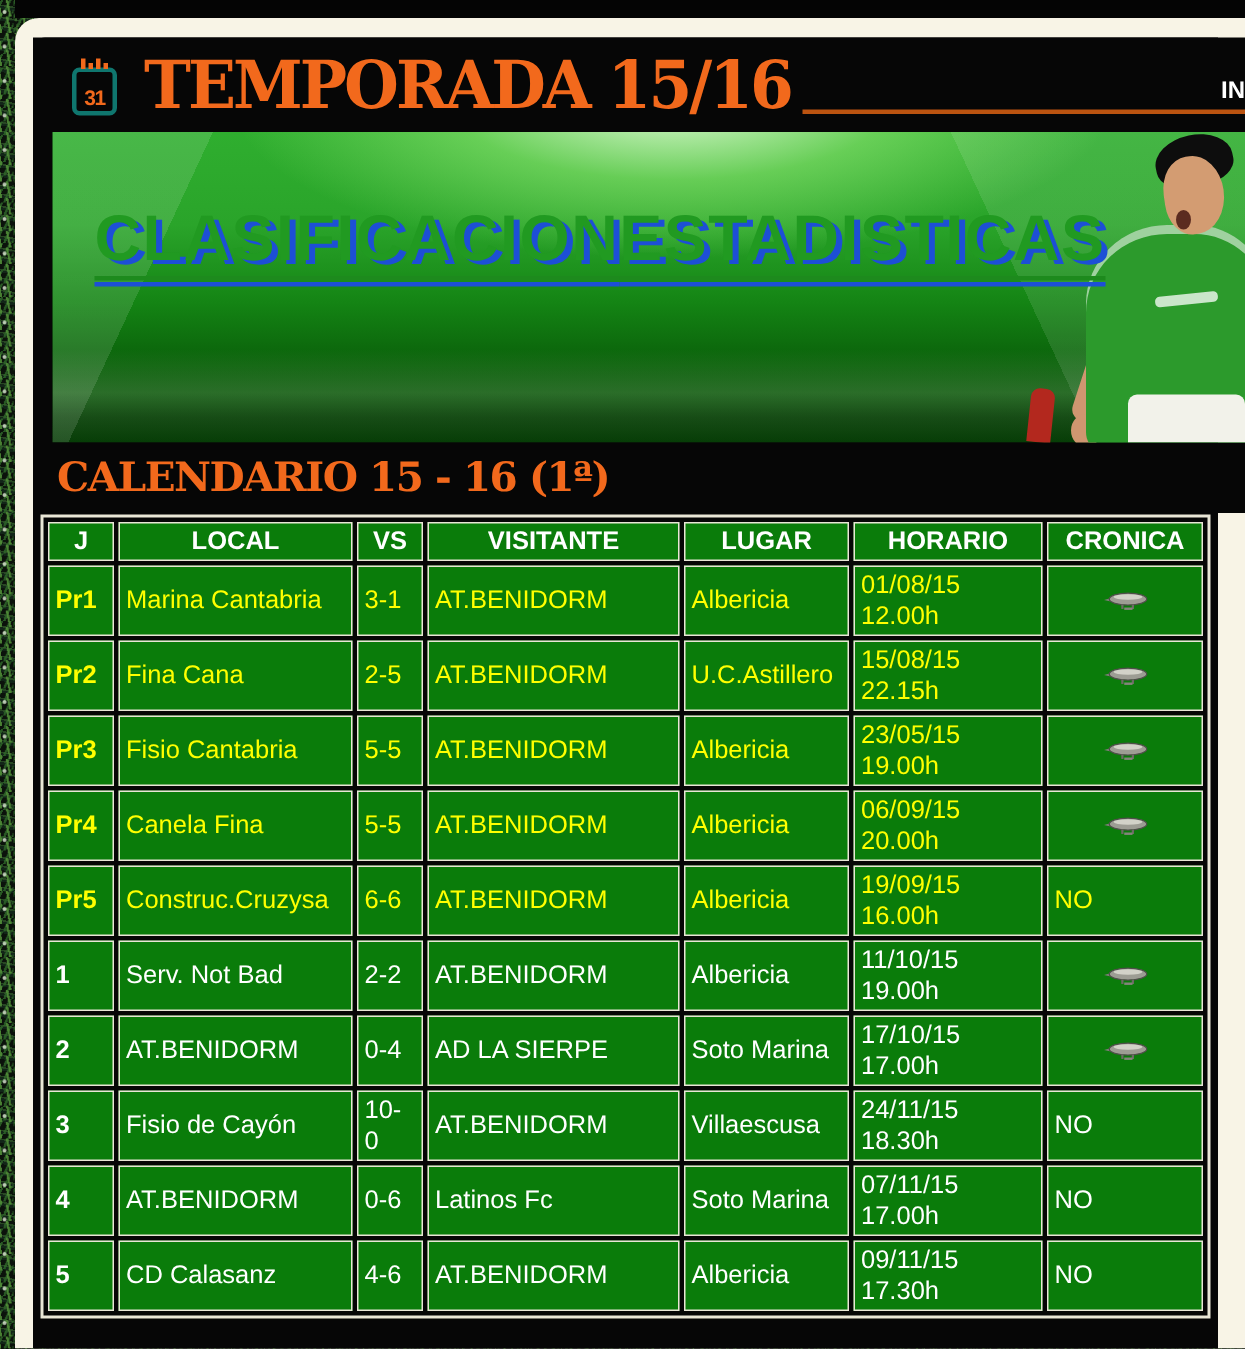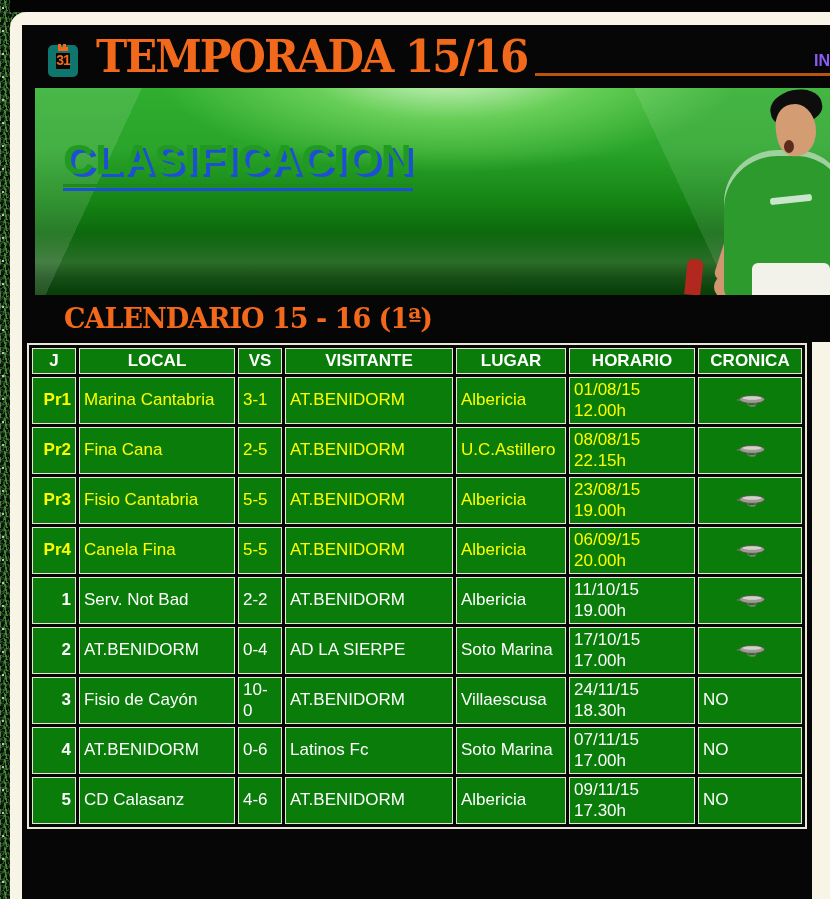--- a/index.html
+++ b/index.html
@@ -22,41 +22,41 @@
   }
   .black-col {
     position:absolute; left:12px; top:13px; width:790px; bottom:0;
     background:#060606; border-top-left-radius:8px;
   }
   
   .header-bar {
     position:absolute; left:12px; top:13px; right:0; height:63px;
     background:#060606; display:flex; align-items:center; padding-left:26px;
   }
-  .cal-icon { position:relative; width:30px; height:32px; border:8px solid #0f766e; border-radius:5px; margin-top:8px; }
+  .cal-icon { position:relative; width:30px; height:32px; border:3px solid #0f766e; border-radius:5px; margin-top:8px; }
   .cal-icon .rings { position:absolute; top:-9px; left:2px; right:2px; height:7px; display:flex; justify-content:space-around; align-items:flex-end; }
   .cal-icon .rings i { display:block; width:3px; background:#f2691c; }
   .cal-icon .rings i:nth-child(odd) { height:7px; }
   .cal-icon .rings i:nth-child(even){ height:4px; }
   .cal-icon .day {
     position:absolute; left:0; right:0; bottom:1px; text-align:center;
     font:bold 14px/16px "Liberation Sans", sans-serif; color:#f2691c; letter-spacing:-1px;
   }
   .page-title {
     font-family:"DejaVu Serif", serif; font-weight:bold; font-size:42px;
     color:#f2691c; letter-spacing:-2px; margin-left:18px; white-space:nowrap;
     transform:scaleY(1.05);
   }
   .header-rule {
     flex:1; position:relative; align-self:flex-end;
     border-bottom:3px solid #bb5310; margin:0 0 12px 8px; height:30px;
   }
   .home-link {
     position:absolute; right:0; bottom:3px;
-    font:bold 16px "Liberation Sans", sans-serif; color:#8b5cf6; text-decoration:none;
+    font:bold 16px "Liberation Sans", sans-serif; color:#ffffff; text-decoration:none;
   }
   
   .banner {
     position:absolute; left:25px; top:76px; right:0; height:207px; overflow:hidden;
     background:
       radial-gradient(ellipse 420px 150px at 52% -10%, rgba(235,255,225,.95) 0%, rgba(150,235,120,.55) 35%, rgba(40,160,40,0) 70%),
       linear-gradient(180deg, #2fae2f 0%, #2aa42a 30%, #148414 55%, #0a600a 75%, #064306 92%, #0a4d0a 100%);
   }
   .banner::before { 
     content:""; position:absolute; inset:0;
@@ -82,40 +82,40 @@
   .p-mouth { position:absolute; right:36px; top:52px; width:10px; height:13px; background:#5b2b20; border-radius:50%; }
   .p-torso { position:absolute; right:-14px; top:62px; width:120px; height:150px; background:#2c9a2c; border-radius:45% 40% 8% 8% / 35% 30% 8% 8%; box-shadow:inset 0 6px 0 rgba(255,255,255,.55); }
   .p-logo  { position:absolute; right:18px; top:108px; width:42px; height:7px; background:rgba(255,255,255,.75); border-radius:3px; transform:rotate(-6deg); }
   .p-arm   { position:absolute; right:86px; top:100px; width:17px; height:95px; background:#cf9670; border-radius:8px; transform:rotate(18deg); }
   .p-hand  { position:absolute; right:96px; top:188px; width:20px; height:22px; background:#cf9670; border-radius:50%; }
   .p-shorts{ position:absolute; right:0; bottom:0; width:78px; height:32px; background:#f2f2ea; border-radius:6px 6px 0 0; }
   .p-shoe  { position:absolute; right:128px; bottom:0; width:16px; height:36px; background:#b3281e; border-radius:6px 6px 0 0; transform:rotate(6deg); }
   
   .cal-bar {
     position:absolute; left:12px; top:283px; right:0; height:47px;
-    background:#060606; display:flex; align-items:center; padding-left:42px;
+    background:#060606; display:flex; align-items:center; padding-left:16px;
   }
   .section-heading {
     font-family:"DejaVu Serif", serif; font-weight:bold; font-size:27px;
     color:#f2691c; letter-spacing:-1px;
   }
   
   .table-wrap { position:absolute; left:17px; top:331px; }
   table.fixture {
     border-collapse:separate; border-spacing:3px;
     border:2px solid #e9e6d6; background:#060606;
     font-family:"Liberation Sans", sans-serif;
   }
   .fixture th, .fixture td {
     border:1px solid #e9e6d6; background:#0a7c0a; padding:1px 4px;
     font-size:17px;
   }
   .fixture th { height:26px; color:#ffffff; font-weight:bold; text-align:center; }
   .fixture td { height:47px; text-align:left; vertical-align:middle; line-height:1.2; }
-  .fixture td.td-j { text-align:right; font-weight:bold; }
+  .fixture td.td-j { text-align:left; font-weight:bold; }
   .fixture tr.pre td { color:#ffff00; }
   .fixture tr.league td { color:#ffffff; }
   .fixture td.td-cronica { text-align:left; }
   .fixture td.td-cronica .cr-icon { display:block; margin:0 auto; }
   col.c-j{width:44px} col.c-local{width:156px} col.c-vs{width:44px}
   col.c-visit{width:168px} col.c-lugar{width:110px} col.c-hora{width:126px} col.c-cron{width:104px}
 </style>
 </head>
 <body>
 
@@ -136,20 +136,21 @@
     </div>
     <h1 class="page-title">TEMPORADA 15/16</h1>
     <div class="header-rule">
       <a href="#" class="home-link">IN</a>
     </div>
   </div>
 
   <div class="banner">
     <div class="banner-links">
       <a href="#" class="banner-link">CLASIFICACION</a>
+      <a href="#" class="banner-link">ESTADISTICAS</a>
     </div>
     <div class="player">
       <div class="p-shoe"></div>
       <div class="p-arm"></div>
       <div class="p-hand"></div>
       <div class="p-torso"></div>
       <div class="p-logo"></div>
       <div class="p-hair"></div>
       <div class="p-head"></div>
       <div class="p-mouth"></div>
@@ -205,42 +206,42 @@
   </svg>
 </td>
           </tr>
           <tr class="pre">
             <td class="td-j">Pr2</td>
             <td class="td-local">Fina Cana</td>
             <td class="td-vs">2-5</td>
             <td class="td-visit">AT.BENIDORM</td>
             <td class="td-lugar">U.C.Astillero</td>
             <td class="td-hora">
-              <div>08/08/15</div>
+              <div>15/08/15</div>
               <div>22.15h</div>
             </td>
             <td class="td-cronica">
   <svg class="cr-icon" width="32" height="15" viewBox="0 0 32 15">
     <path d="M2 7 L11 4.5 L11 9 Z" fill="#7f7f78"></path>
     <ellipse cx="18" cy="6.4" rx="12.5" ry="4" fill="#9d9d94" stroke="#4f4f4a" stroke-width="0.8"></ellipse>
     <ellipse cx="18" cy="5" rx="9.5" ry="1.8" fill="#d2d2c8"></ellipse>
     <rect x="13.5" y="10" width="1.5" height="3" fill="#6a6a63"></rect>
     <rect x="20.5" y="10" width="1.5" height="3" fill="#6a6a63"></rect>
     <rect x="15.5" y="12" width="5.5" height="1.6" fill="#84847c"></rect>
   </svg>
 </td>
           </tr>
           <tr class="pre">
             <td class="td-j">Pr3</td>
             <td class="td-local">Fisio Cantabria</td>
             <td class="td-vs">5-5</td>
             <td class="td-visit">AT.BENIDORM</td>
             <td class="td-lugar">Albericia</td>
             <td class="td-hora">
-              <div>23/08/15</div>
+              <div>23/05/15</div>
               <div>19.00h</div>
             </td>
             <td class="td-cronica">
   <svg class="cr-icon" width="32" height="15" viewBox="0 0 32 15">
     <path d="M2 7 L11 4.5 L11 9 Z" fill="#7f7f78"></path>
     <ellipse cx="18" cy="6.4" rx="12.5" ry="4" fill="#9d9d94" stroke="#4f4f4a" stroke-width="0.8"></ellipse>
     <ellipse cx="18" cy="5" rx="9.5" ry="1.8" fill="#d2d2c8"></ellipse>
     <rect x="13.5" y="10" width="1.5" height="3" fill="#6a6a63"></rect>
     <rect x="20.5" y="10" width="1.5" height="3" fill="#6a6a63"></rect>
     <rect x="15.5" y="12" width="5.5" height="1.6" fill="#84847c"></rect>
@@ -260,20 +261,32 @@
             <td class="td-cronica">
   <svg class="cr-icon" width="32" height="15" viewBox="0 0 32 15">
     <path d="M2 7 L11 4.5 L11 9 Z" fill="#7f7f78"></path>
     <ellipse cx="18" cy="6.4" rx="12.5" ry="4" fill="#9d9d94" stroke="#4f4f4a" stroke-width="0.8"></ellipse>
     <ellipse cx="18" cy="5" rx="9.5" ry="1.8" fill="#d2d2c8"></ellipse>
     <rect x="13.5" y="10" width="1.5" height="3" fill="#6a6a63"></rect>
     <rect x="20.5" y="10" width="1.5" height="3" fill="#6a6a63"></rect>
     <rect x="15.5" y="12" width="5.5" height="1.6" fill="#84847c"></rect>
   </svg>
 </td>
+          </tr>
+          <tr class="pre">
+            <td class="td-j">Pr5</td>
+            <td class="td-local">Construc.Cruzysa</td>
+            <td class="td-vs">6-6</td>
+            <td class="td-visit">AT.BENIDORM</td>
+            <td class="td-lugar">Albericia</td>
+            <td class="td-hora">
+              <div>19/09/15</div>
+              <div>16.00h</div>
+            </td>
+            <td class="td-cronica">NO</td>
           </tr>
           <tr class="league">
             <td class="td-j">1</td>
             <td class="td-local">Serv. Not Bad</td>
             <td class="td-vs">2-2</td>
             <td class="td-visit">AT.BENIDORM</td>
             <td class="td-lugar">Albericia</td>
             <td class="td-hora">
               <div>11/10/15</div>
               <div>19.00h</div>

